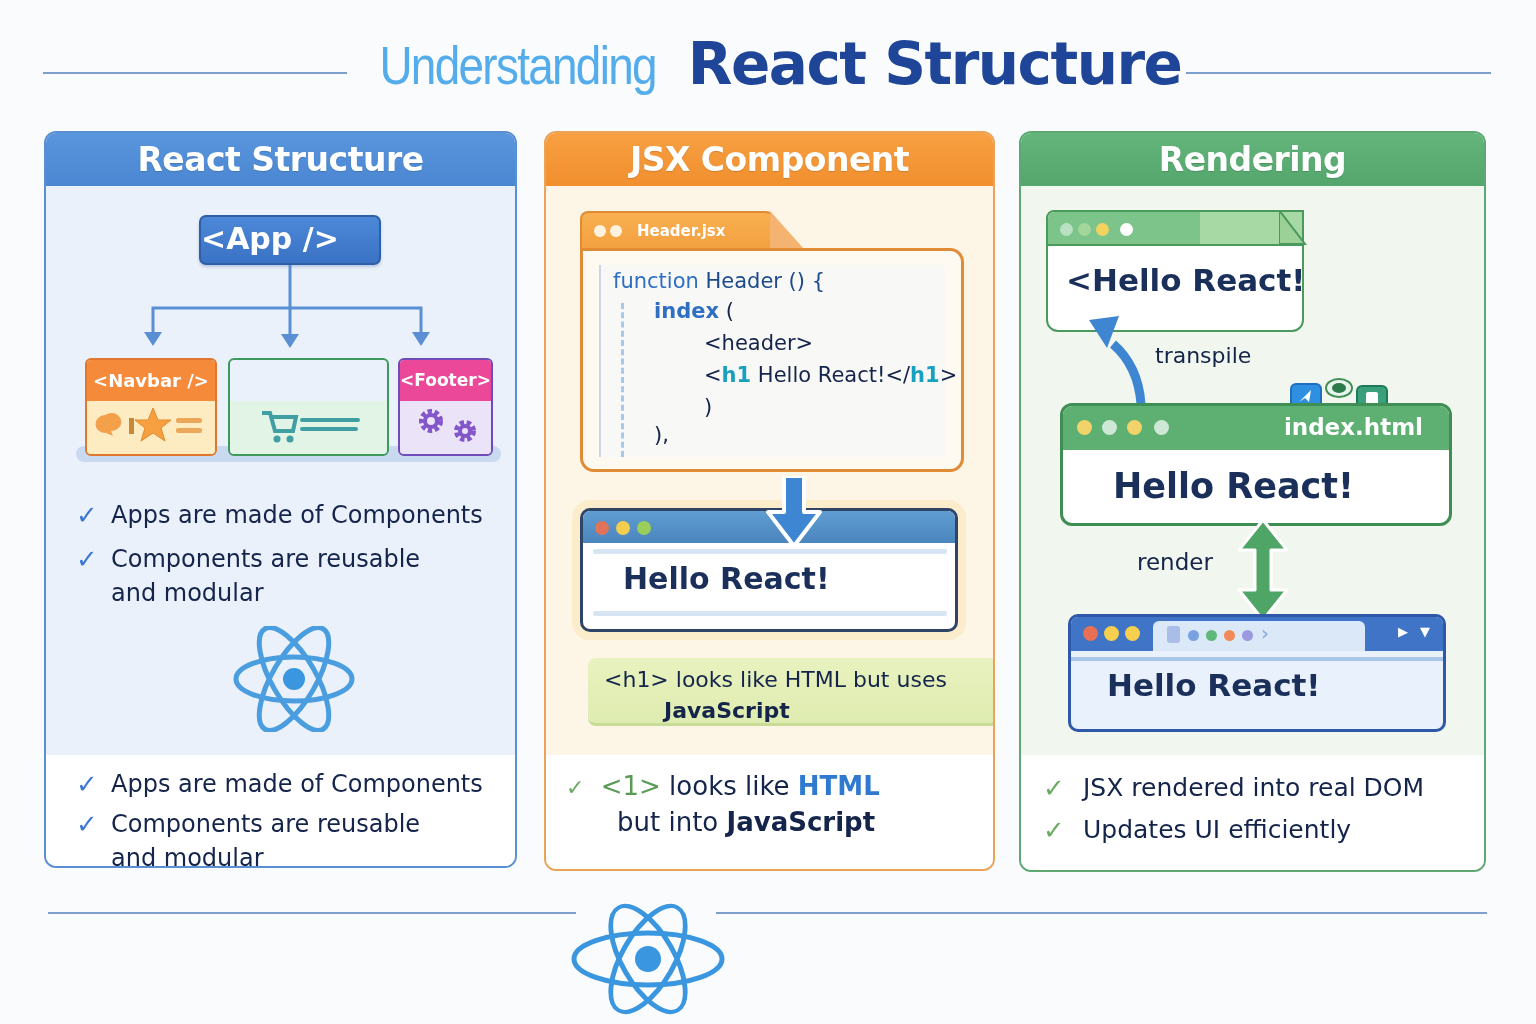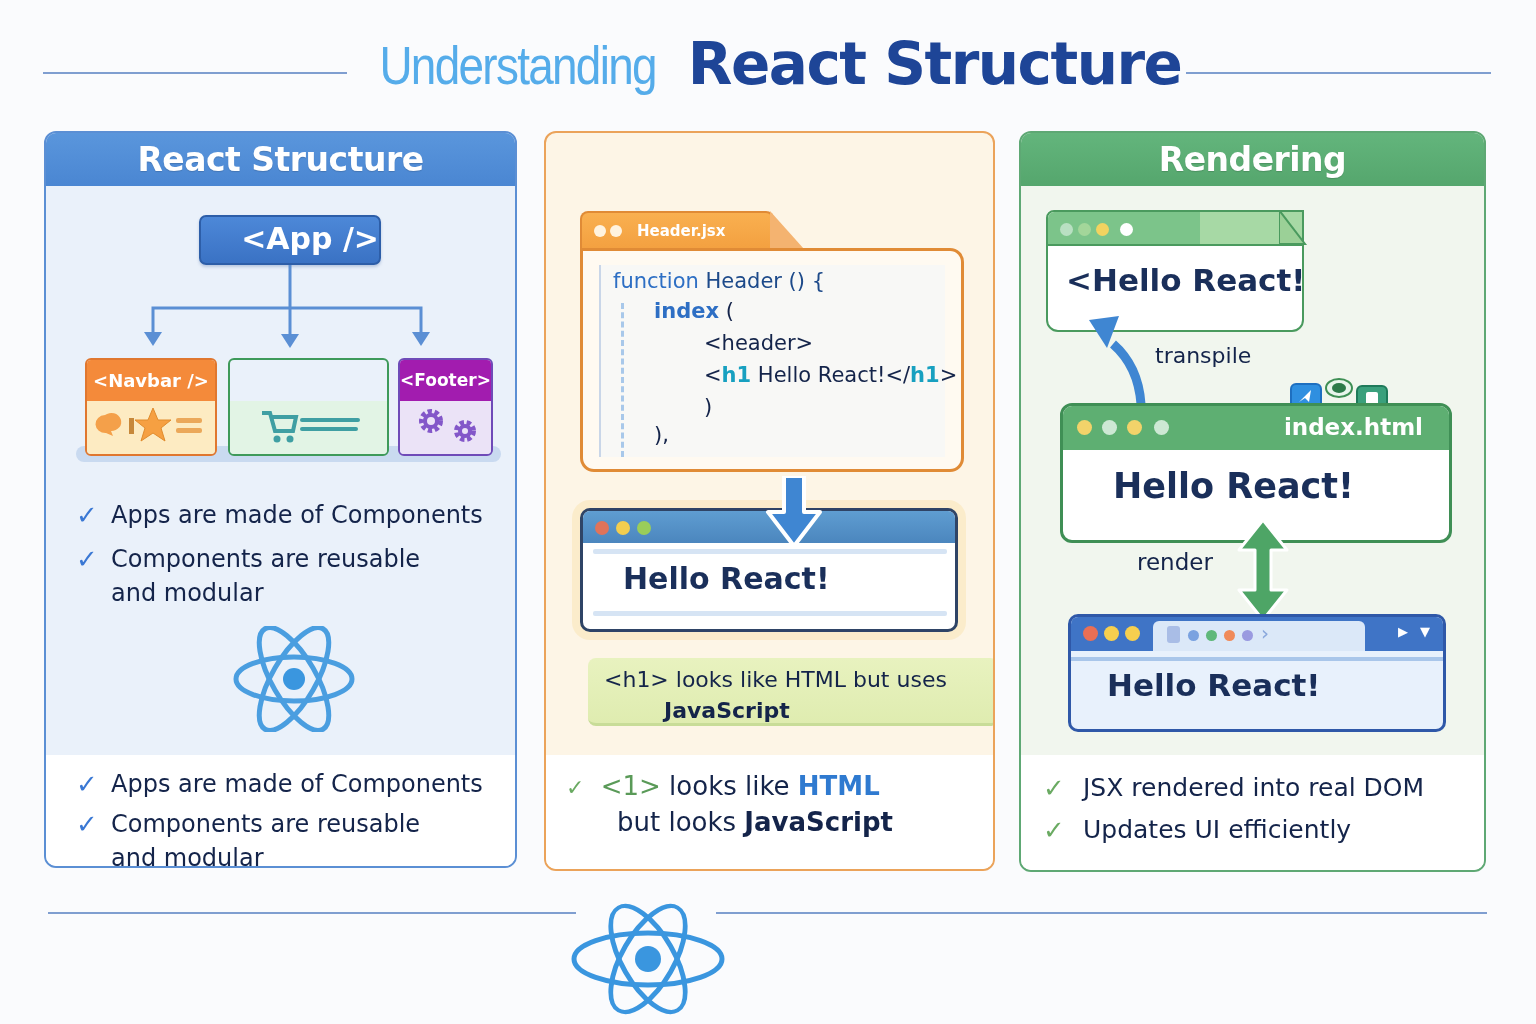--- a/index.html
+++ b/index.html
@@ -17,32 +17,32 @@
   .panel-foot { position: absolute; left: 0; right: 0; background: #ffffff; }
 
   #panel-structure { left: 44px; width: 473px; height: 737px; border: 2px solid #5b8fd4; background: #eaf1fa; }
   #panel-structure .panel-head { background: linear-gradient(#5a96dc, #4a86d2); }
   #panel-jsx { left: 544px; width: 451px; height: 740px; border: 2px solid #eba35a; background: #fdf5e6; }
   #panel-jsx .panel-head { background: linear-gradient(#f7a042, #f18f2e); }
   #panel-render { left: 1019px; width: 467px; height: 741px; border: 2px solid #5ea874; background: #f1f6ee; }
   #panel-render .panel-head { background: linear-gradient(#63b57c, #55a66d); }
 
   
-  .app-node { position: absolute; left: 153px; top: 29px; width: 182px; height: 50px; background: linear-gradient(#4d88d8, #3a72c4); border: 2px solid #2d5ea8; border-radius: 7px; color: #fff; font-size: 30px; font-weight: bold; text-align: right; line-height: 44px; box-shadow: 0 2px 3px rgba(40,80,150,0.25); }
+  .app-node { position: absolute; left: 153px; top: 29px; width: 182px; height: 50px; background: linear-gradient(#4d88d8, #3a72c4); border: 2px solid #2d5ea8; border-radius: 7px; color: #fff; font-size: 30px; font-weight: bold; text-align: left; line-height: 44px; box-shadow: 0 2px 3px rgba(40,80,150,0.25); }
   .comp { position: absolute; top: 172px; height: 98px; border-radius: 6px; overflow: hidden; border: 2px solid; }
   .comp-head { height: 41px; color: #fff; font-weight: bold; font-size: 18px; line-height: 41px; text-align: center; white-space: nowrap; }
   .comp-body { position: absolute; left: 0; right: 0; top: 41px; bottom: 0; }
   .comp-navbar { left: 39px; width: 132px; border-color: #e0772f; }
   .comp-navbar .comp-head { background: #f48a3a; }
   .comp-navbar .comp-body { background: #fdebc2; }
   .comp-product { left: 182px; width: 161px; border-color: #3e9a5a; }
   .comp-product .comp-head { background: #4fad68; font-size: 17px; }
   .comp-product .comp-body { background: #e2f4e5; }
   .comp-footer { left: 352px; width: 95px; border-color: #6f4bb8; }
-  .comp-footer .comp-head { background: #a21caf; font-size: 17px; }
+  .comp-footer .comp-head { background: #ec4899; font-size: 17px; }
   .comp-footer .comp-body { background: #ebe3f7; }
   .comp-shadow { position: absolute; left: 30px; top: 260px; width: 425px; height: 16px; border-radius: 8px; background: #c9daf0; }
 
   .check-list { position: absolute; list-style: none; }
   .check-list li { position: relative; padding-left: 35px; font-size: 24px; line-height: 34px; color: #14244a; }
   .check { position: absolute; left: 0; top: 0; font-weight: bold; font-size: 26px; }
   .check-blue { color: #3a78d4; }
   .check-green { color: #6aaa62; }
 
   
@@ -70,21 +70,21 @@
   .green-tag { color: #5a9a58; }
   .blue-bold { color: #2f7ad0; font-weight: bold; }
 
   
   .rwin { position: absolute; background: #fff; overflow: hidden; }
   .rwin1 { left: 25px; top: 24px; width: 258px; height: 122px; border: 2px solid #4a9a5e; border-radius: 8px 0 12px 12px; }
   .rwin1-top { height: 34px; background: linear-gradient(90deg, #7cc48a 0%, #7cc48a 60%, #a7d9a5 60%); border-bottom: 2px solid #4a9a5e; }
   .rdot { position: absolute; width: 13px; height: 13px; border-radius: 50%; }
   .rwin1-text { position: absolute; left: 18px; top: 50px; font-size: 31px; font-weight: bold; color: #1a2f5a; white-space: nowrap; }
   .transpile-label { position: absolute; left: 134px; top: 157px; font-size: 22px; color: #14244a; }
-  .rwin2 { left: 39px; top: 217px; width: 392px; height: 140px; border: 3px solid #3f8f55; border-radius: 12px; }
+  .rwin2 { left: 39px; top: 217px; width: 392px; height: 123px; border: 3px solid #3f8f55; border-radius: 12px; }
   .rwin2-top { height: 44px; background: #5eaf72; }
   .rwin2-file { position: absolute; right: 26px; top: 8px; color: #fff; font-size: 23px; font-weight: bold; }
   .rwin2-text { position: absolute; left: 50px; top: 60px; font-size: 35px; font-weight: bold; color: #1a2f5a; }
   .render-label { position: absolute; left: 116px; top: 363px; font-size: 23px; color: #14244a; }
   .rwin3 { left: 47px; top: 428px; width: 378px; height: 118px; border: 3px solid #2f58a8; border-radius: 10px; background: #e8f1fc; }
   .rwin3-top { position: absolute; left: 0; right: 0; top: 0; height: 34px; background: #3f74c6; }
   .rwin3-addr { position: absolute; left: 82px; top: 4px; width: 212px; height: 30px; background: #dbe8f8; border-radius: 6px 6px 0 0; }
   .rwin3-line { position: absolute; left: 0; right: 0; top: 40px; height: 4px; background: #a9c6ea; }
   .rwin3-text { position: absolute; left: 36px; top: 50px; font-size: 31px; font-weight: bold; color: #1a2f5a; }
   .render-foot-line { position: absolute; left: 22px; font-size: 25px; white-space: nowrap; color: #14244a; padding-left: 40px; }
@@ -190,20 +190,21 @@
       <li>
         <span class="check check-blue">✓</span>
         <span>Components are reusable</span><br>
         <span>and modular</span>
       </li>
     </ul>
   </div>
 </div>
 
 <div class="panel" id="panel-jsx">
+  <div class="panel-head">JSX Component</div>
   <div class="panel-body" style="height:570px;">
     <div class="file-tab">
       <span class="tab-dot" style="left:12px;"></span>
       <span class="tab-dot" style="left:28px;"></span>
       <span>Header.jsx</span>
     </div>
     <div class="file-tab-fold"></div>
     <div class="code-win">
       <div class="code-area">
         <div class="code-guide"></div>
@@ -233,21 +234,21 @@
         <span class="bold" style="margin-left:60px;">JavaScript</span>
       </div>
     </div>
   </div>
   <div class="panel-foot" style="top:622px;bottom:0;">
     <div class="jsx-foot-line" style="left:20px;top:16px;">
       <span class="check check-green" style="position:static;font-size:22px;">✓</span>
       <span class="green-tag" style="margin-left:8px;">&lt;1&gt;</span><span> looks like </span><span class="blue-bold">HTML</span>
     </div>
     <div class="jsx-foot-line" style="left:71px;top:52px;">
-      <span>but looks </span><span class="bold">JavaScript</span>
+      <span>but into </span><span class="bold">JavaScript</span>
     </div>
   </div>
 </div>
 
 <div class="panel" id="panel-render">
   <div class="panel-head">Rendering</div>
   <div class="panel-body" style="height:570px;">
     <div class="rwin rwin1">
       <div class="rwin1-top"></div>
       <span class="rdot" style="left:12px;top:11px;background:#b9e0c2;"></span>

